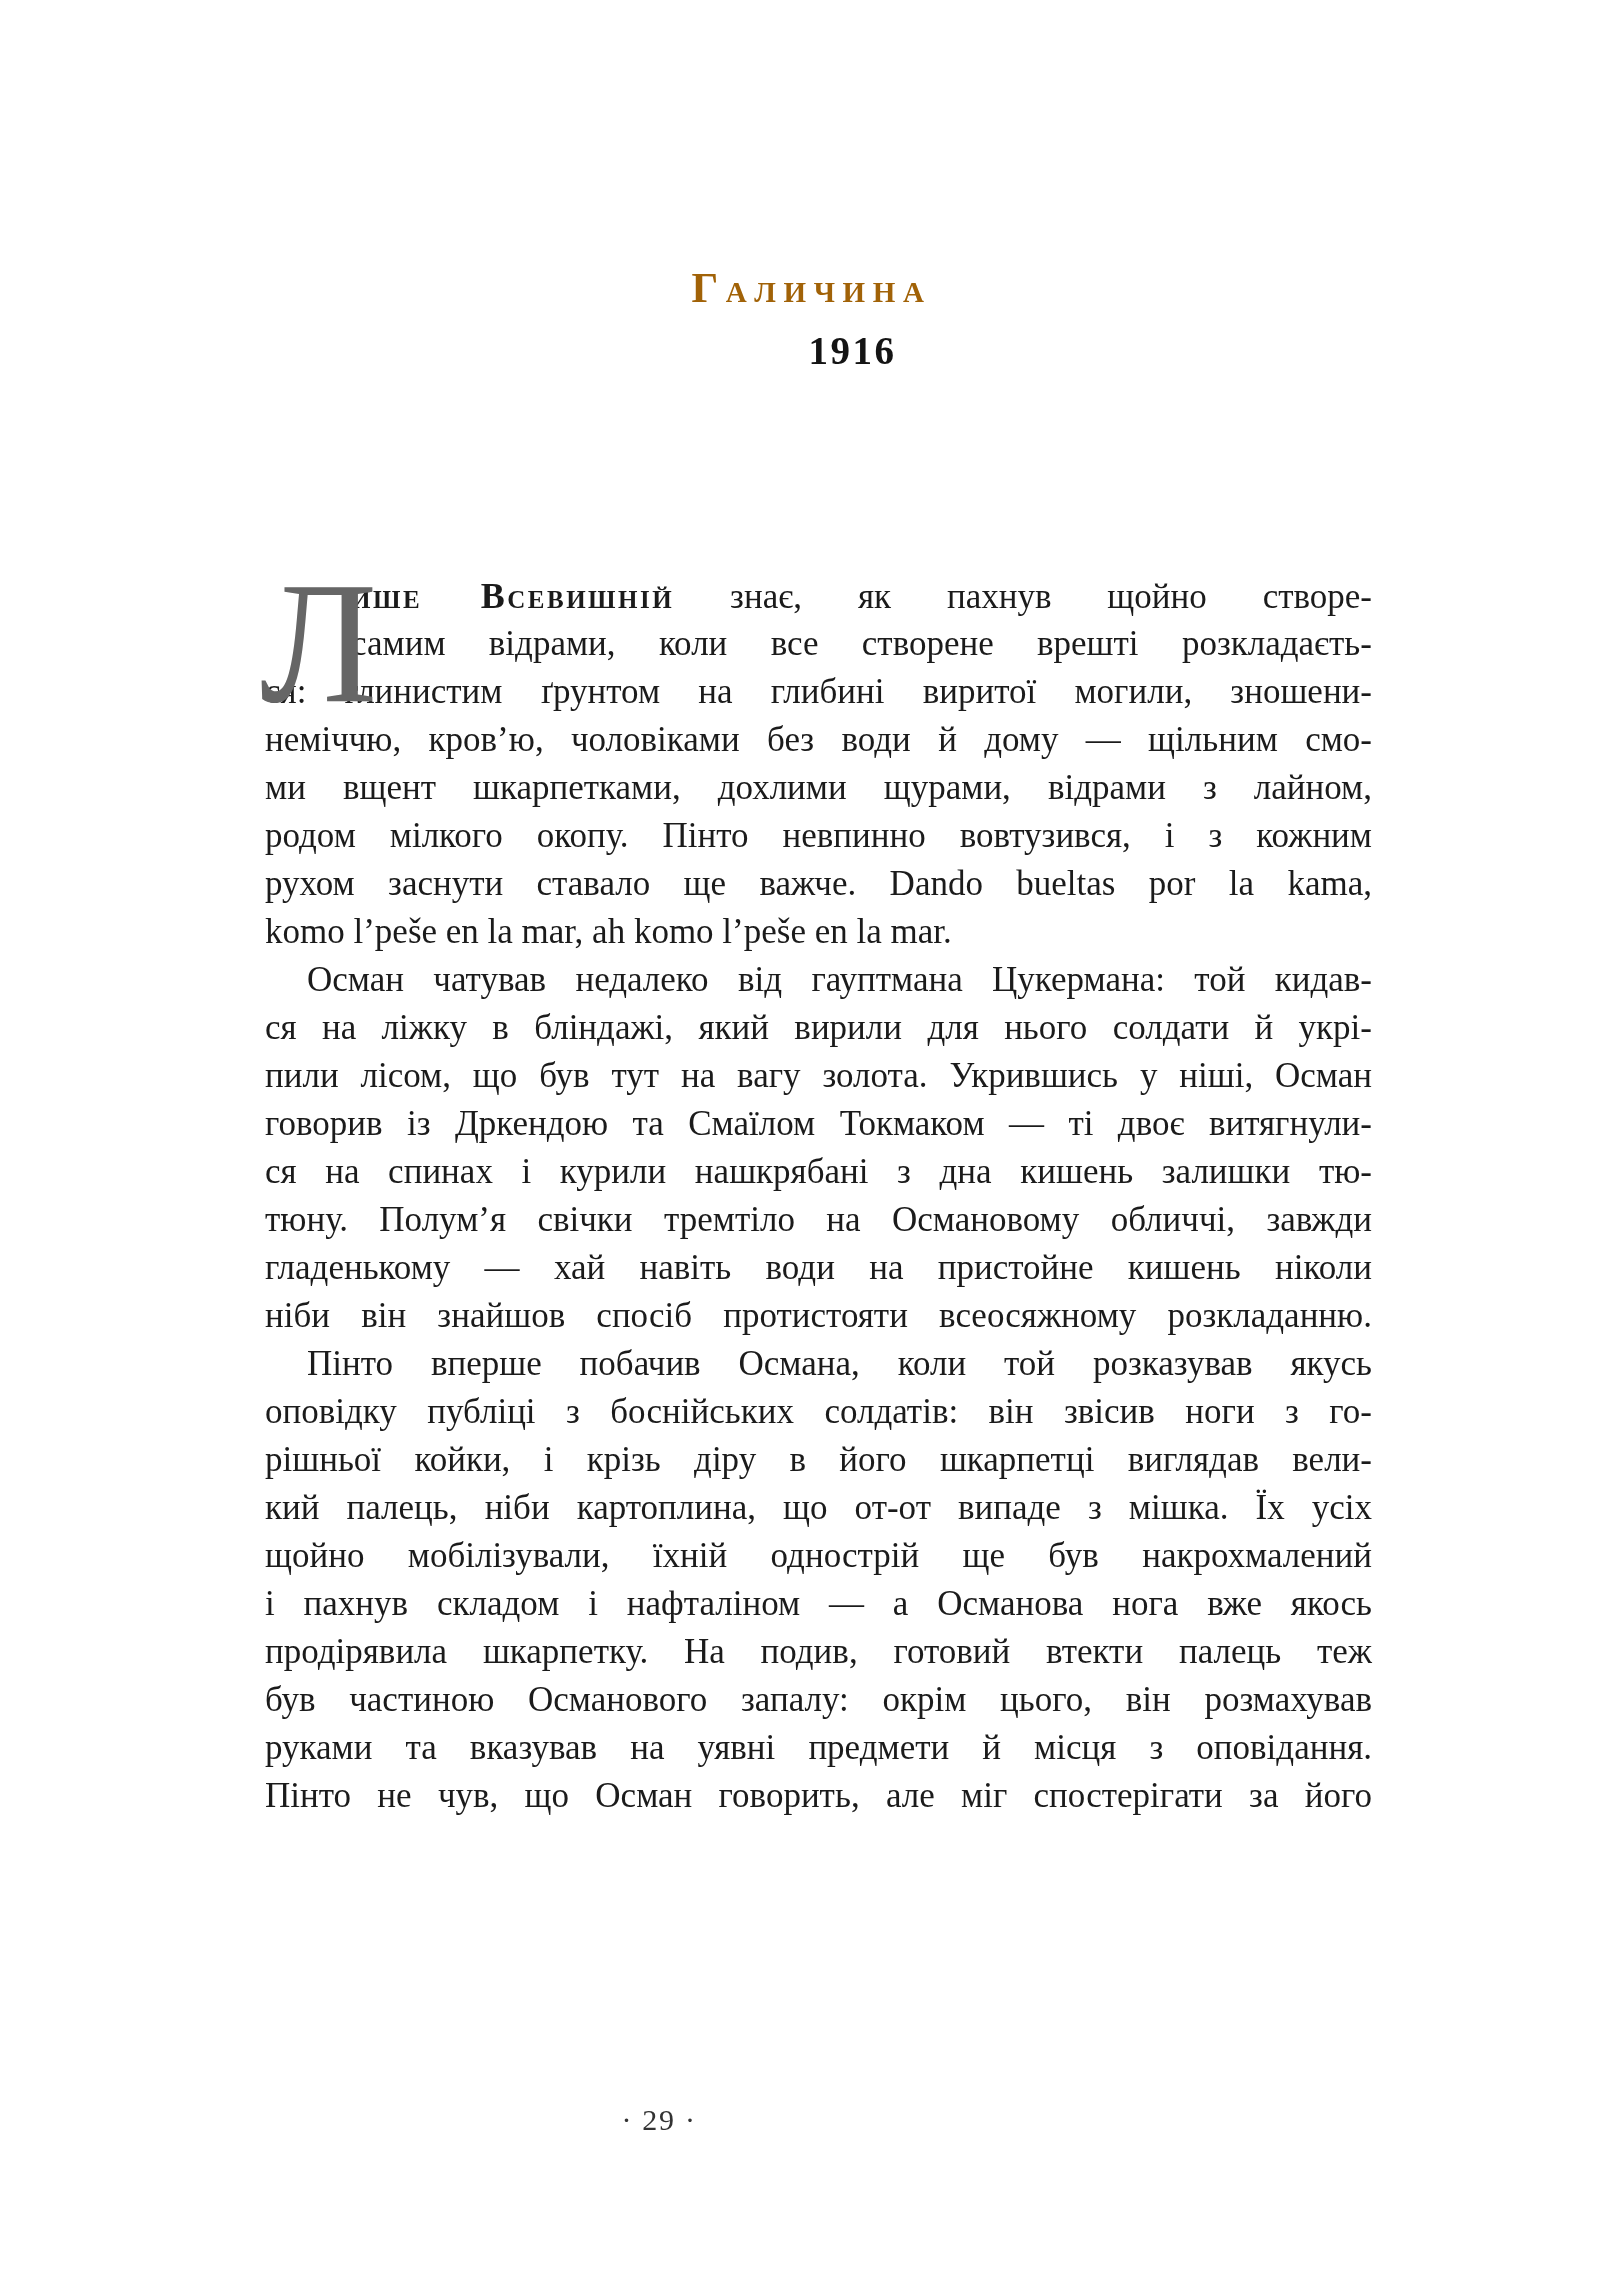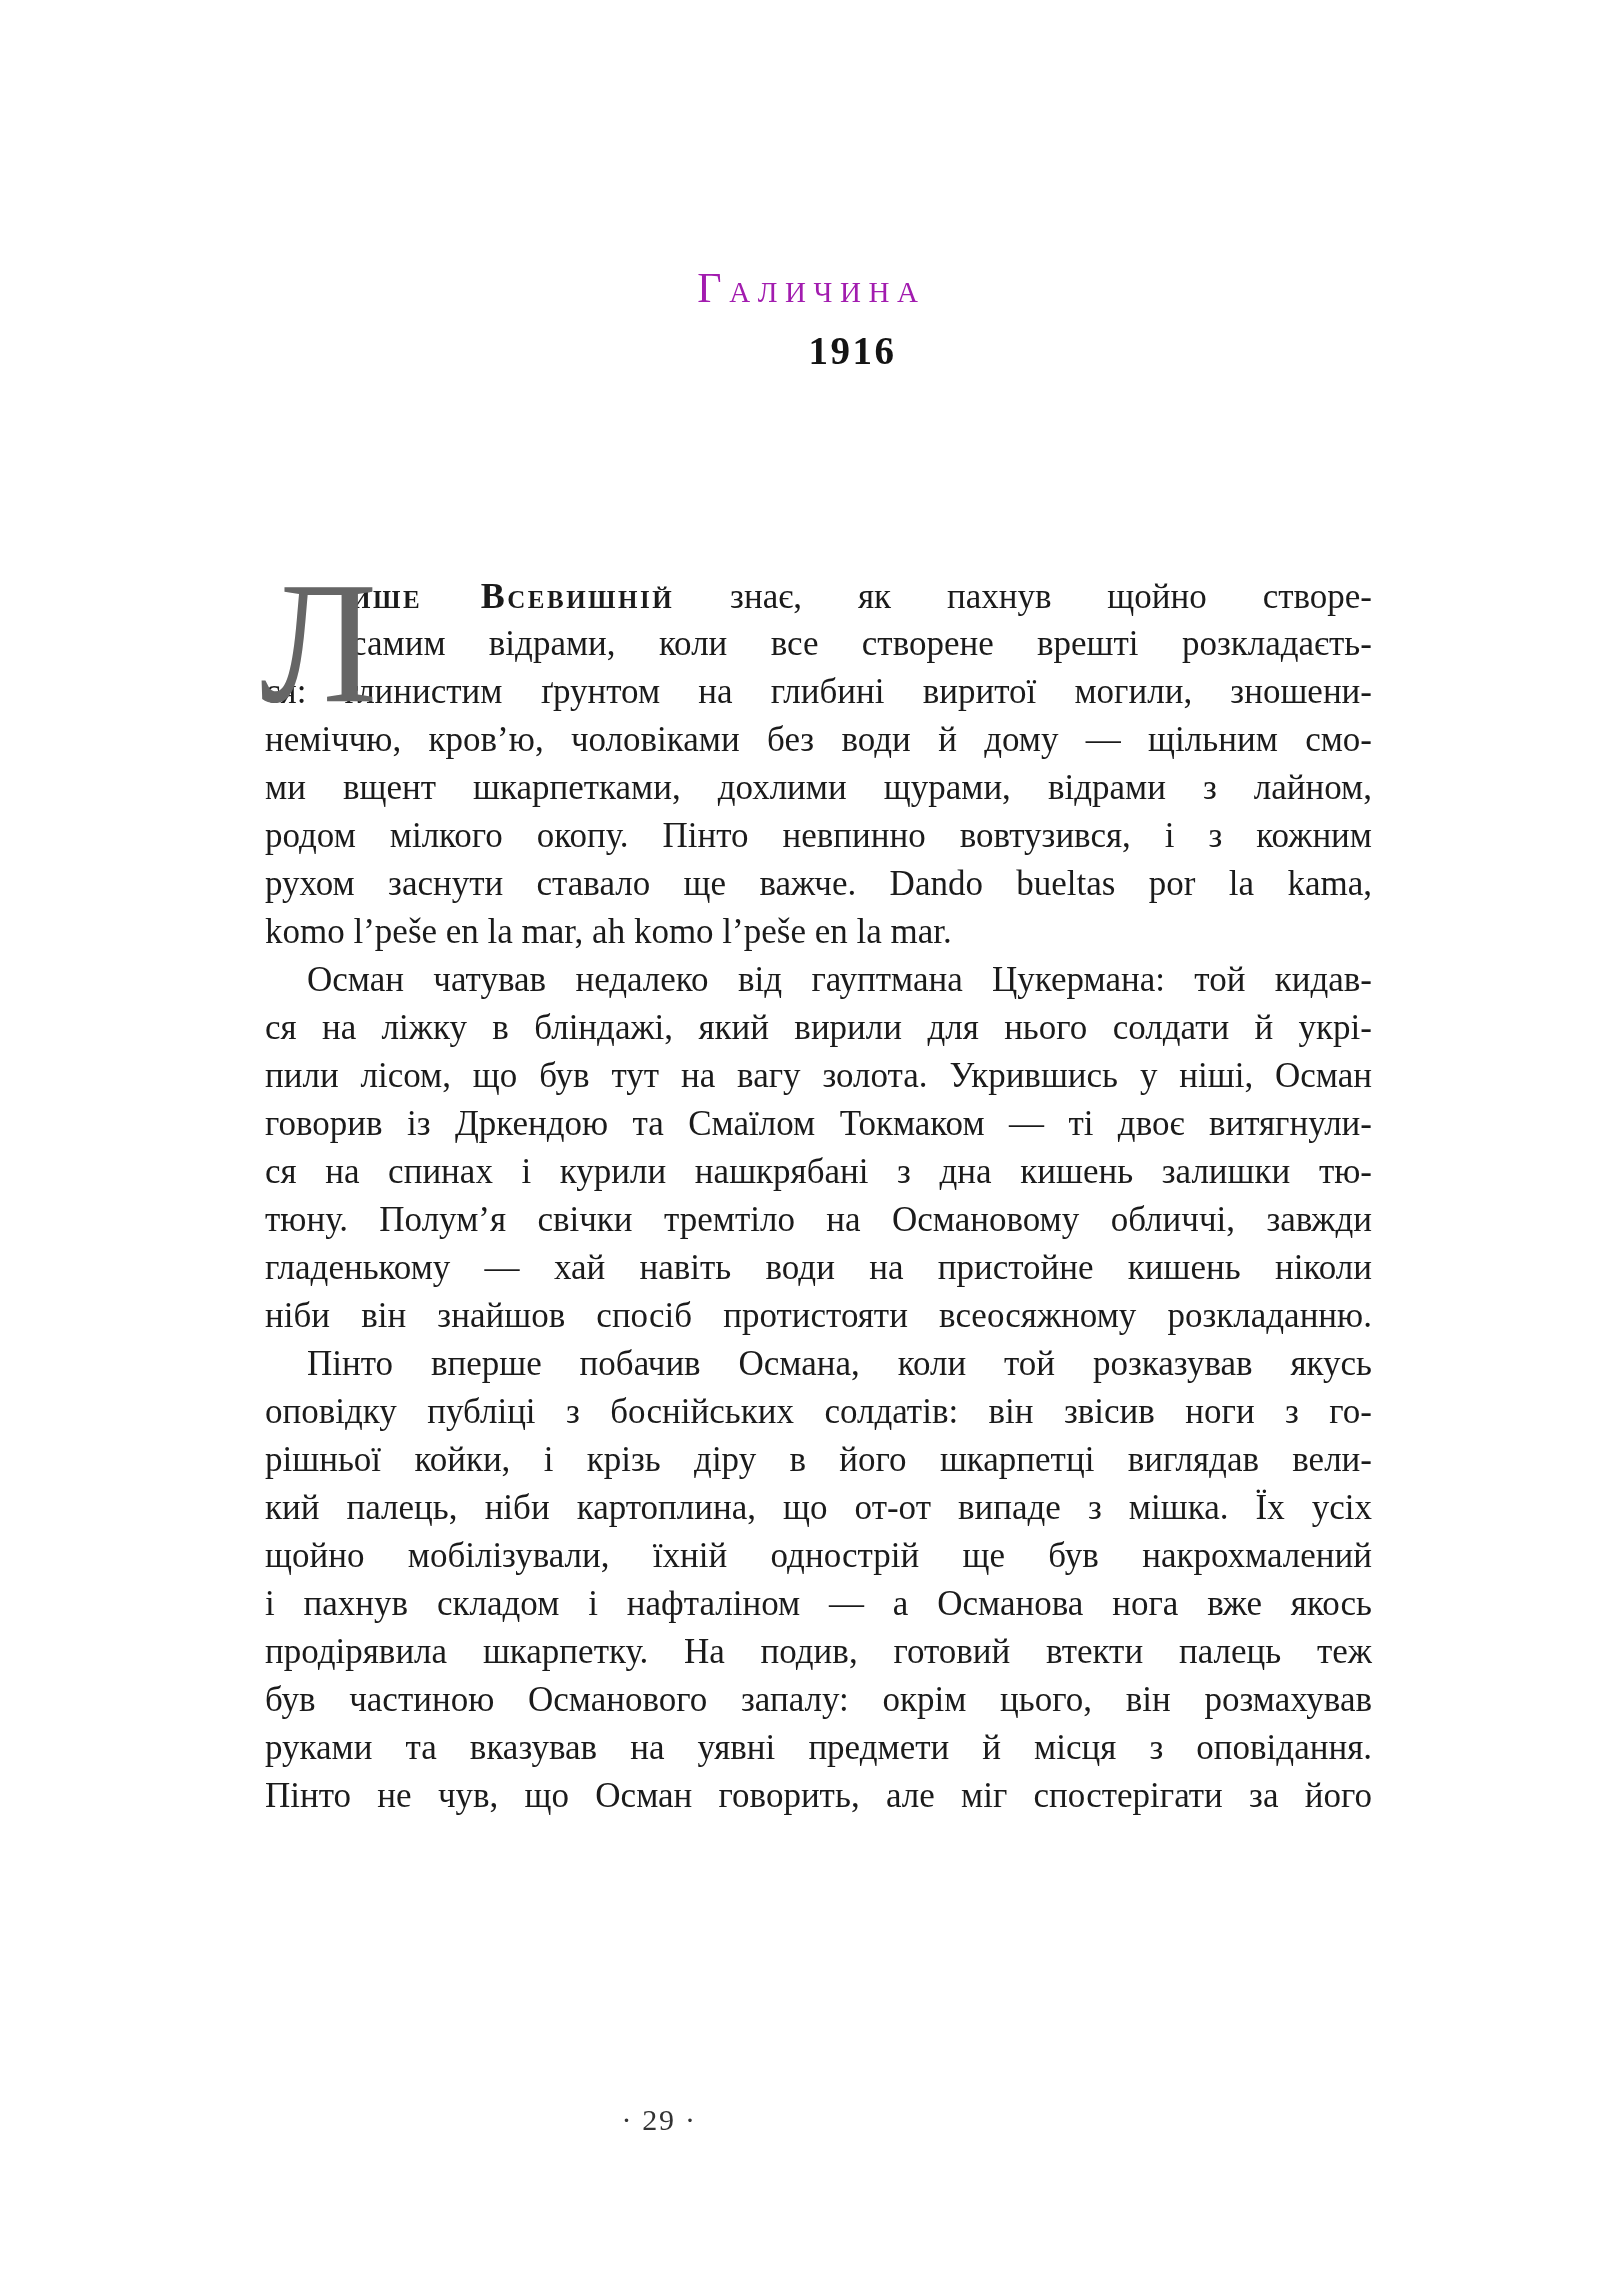--- a/index.html
+++ b/index.html
@@ -18,24 +18,24 @@
     .chapter-heading {
       position: absolute;
       left: 0;
       width: 1623px;
       text-align: center;
     }
     .chapter-title {
       top: 264px;
       font-family: "Liberation Serif", serif;
       font-size: 42px;
-      font-weight: normal;
+      font-weight: bold;
       letter-spacing: 7.6px;
       font-variant: small-caps;
-      color: #a21caf;
+      color: #a16207;
     }
     .chapter-year {
       top: 328px;
       font-family: "Liberation Serif", serif;
       font-size: 39px;
       font-weight: bold;
       letter-spacing: 2.5px;
       color: #141414;
       padding-left: 41px;
     }

